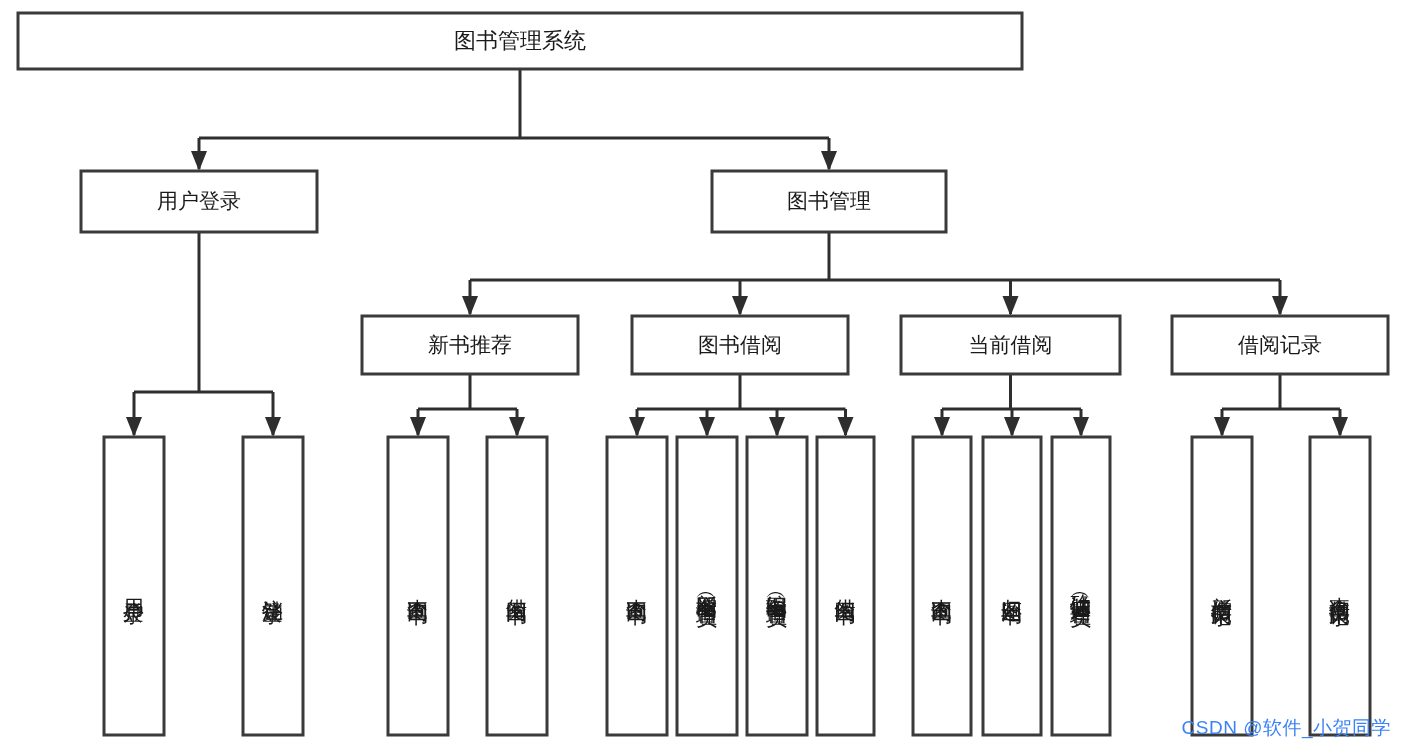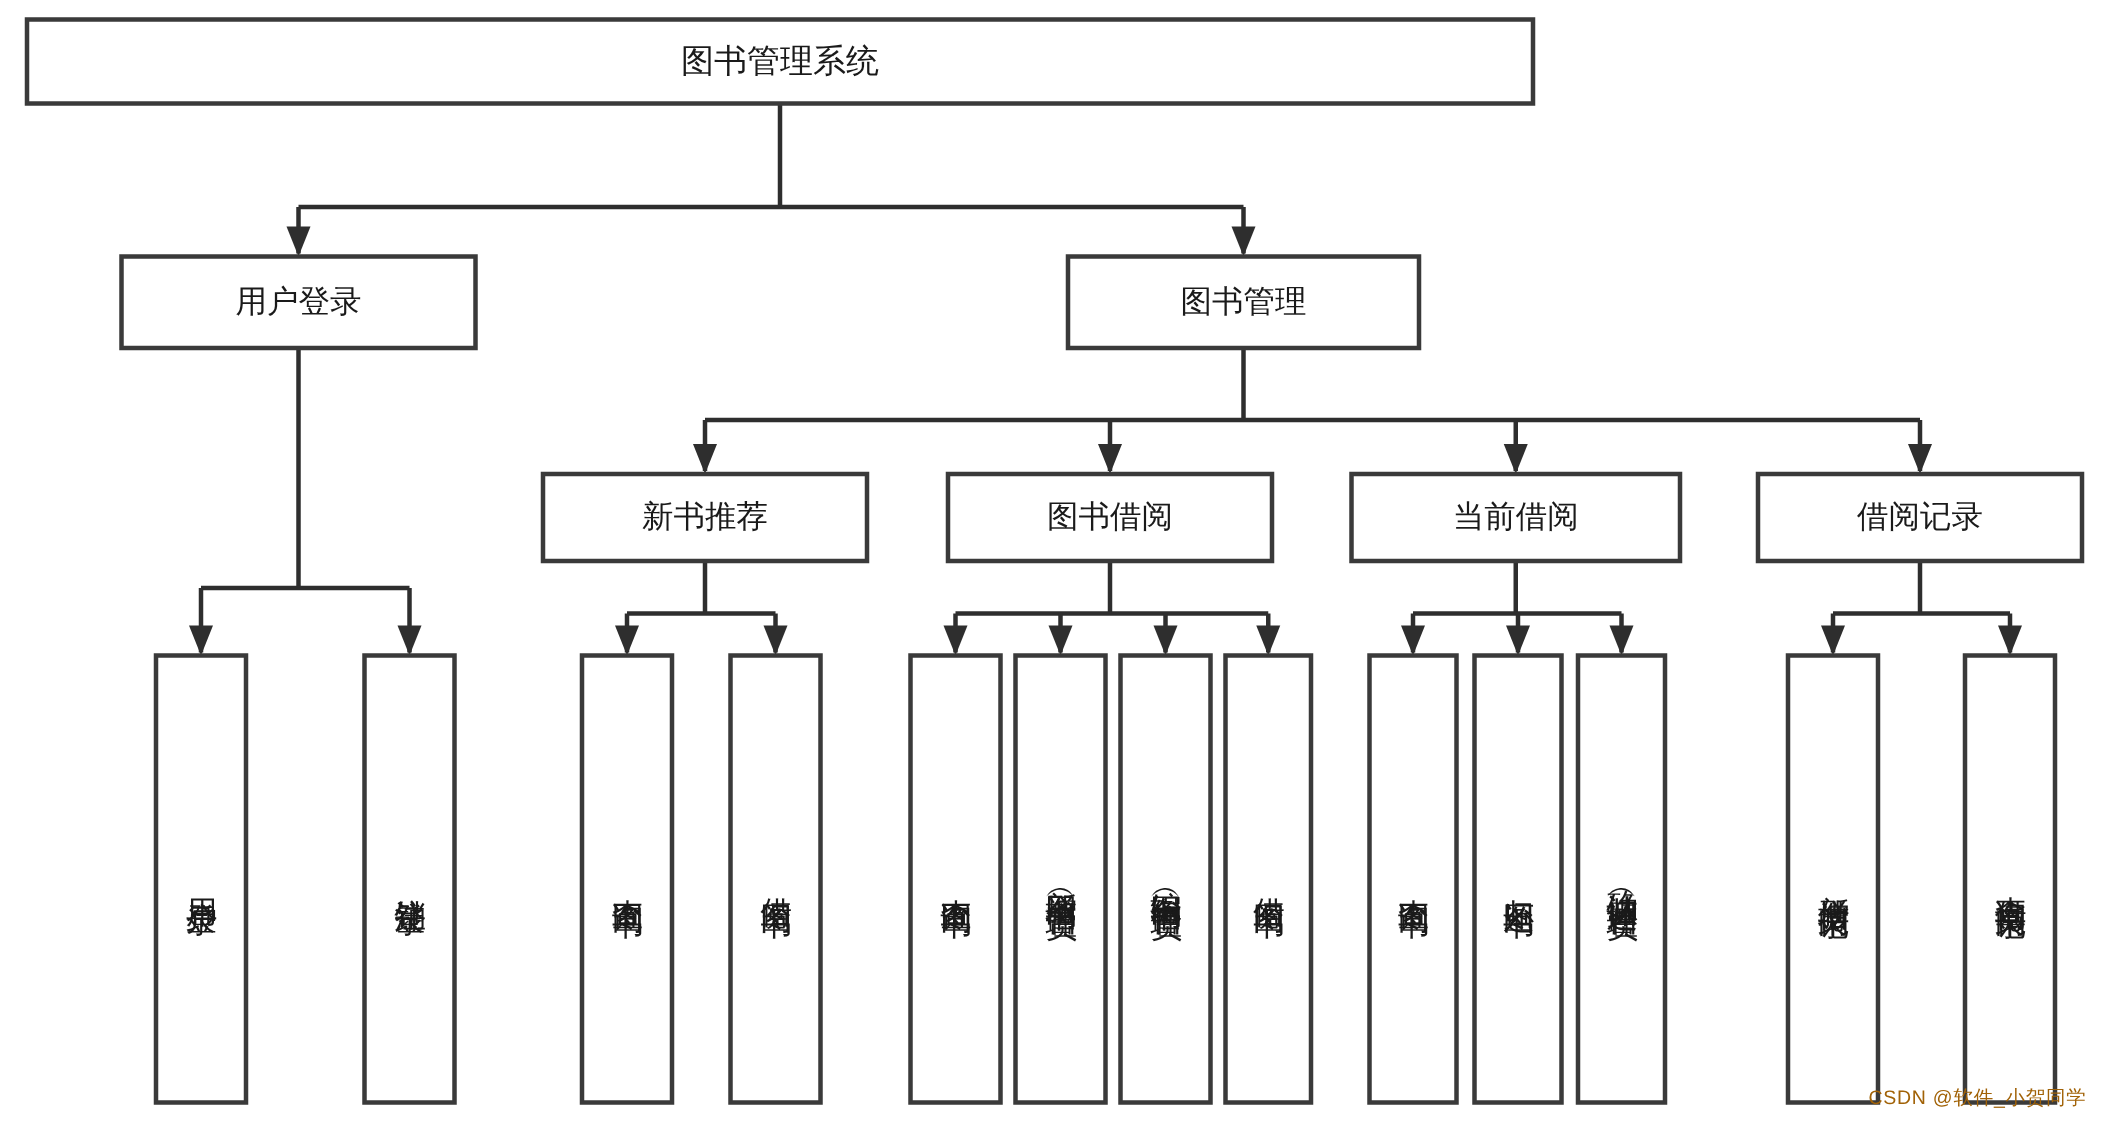--- a/index.html
+++ b/index.html
@@ -56,22 +56,22 @@
     letter-spacing: 2px;
     color: #1a1a1a;
     white-space: nowrap;
     text-align: center;
   }
   .watermark {
     position: absolute;
     right: 14px;
     bottom: 6px;
     font-family: "Liberation Sans", "DejaVu Sans", sans-serif;
-    font-size: 13px;
-    color: #a16207;
+    font-size: 19px;
+    color: #3b82f6;
     letter-spacing: 0.5px;
     white-space: nowrap;
   }
 </style>
 </head>
 <body>
 
 <div id="diagram-root">
 
   <svg id="tree" width="1405" height="747" viewBox="0 0 1405 747">

